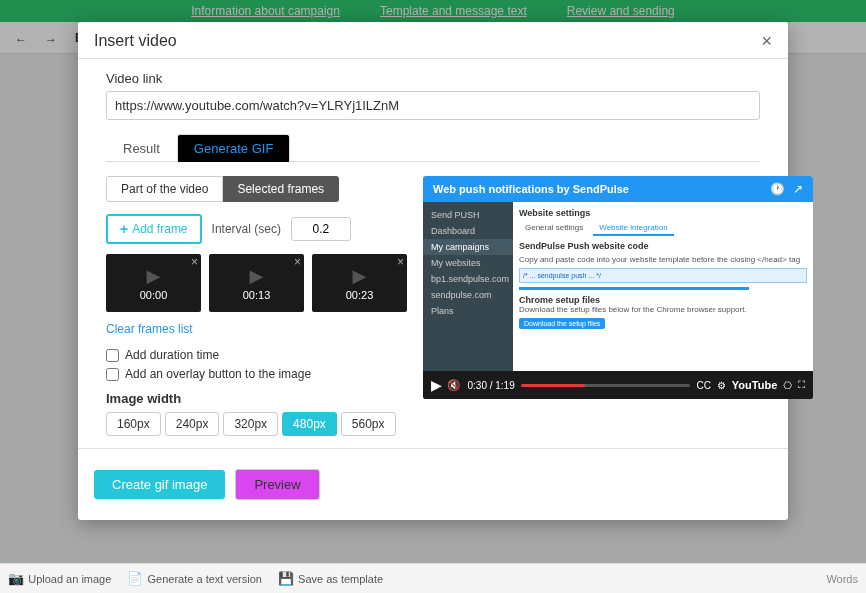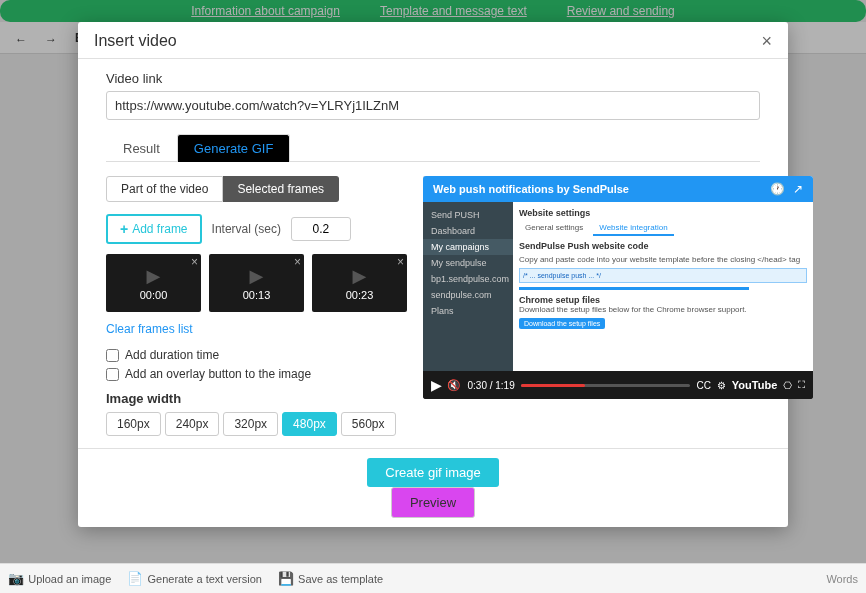--- a/index.html
+++ b/index.html
@@ -26,21 +26,20 @@
       top: 0; left: 0; right: 0;
       height: 22px;
       background: #2ecc71;
       display: flex;
       align-items: center;
       justify-content: center;
       gap: 40px;
       font-size: 12px;
       color: white;
       text-decoration: underline;
-      border-radius: 10px;
     }
 
     
     .modal-overlay {
       position: absolute;
       top: 0; left: 0; right: 0; bottom: 0;
       background: rgba(0,0,0,0.3);
       display: flex;
       align-items: flex-start;
       justify-content: center;
@@ -488,25 +487,25 @@
     }
 
     .youtube-logo {
       font-size: 11px;
       font-weight: bold;
       color: white;
     }
 
     
     .modal-footer {
-      padding: 9px 16px;
+      padding: 20px 16px;
       border-top: 1px solid #e0e0e0;
       display: flex;
-      align-items: center;
-      flex-direction: column;
+      gap: 10px;
+      align-items: center;
     }
 
     .btn-primary {
       padding: 7px 18px;
       background: #26c6da;
       color: white;
       border: none;
       border-radius: 3px;
       font-size: 13px;
       cursor: pointer;
@@ -704,21 +703,21 @@
                     <span>↗</span>
                   </div>
                 </div>
 
                 <div class="mock-body">
 
                   <div class="mock-sidebar">
                     <div class="mock-sidebar-item">Send PUSH</div>
                     <div class="mock-sidebar-item">Dashboard</div>
                     <div class="mock-sidebar-item active">My campaigns</div>
-                    <div class="mock-sidebar-item">My sendpulse</div>
+                    <div class="mock-sidebar-item">My websites</div>
                     <div class="mock-sidebar-item">bp1.sendpulse.com</div>
                     <div class="mock-sidebar-item">sendpulse.com</div>
                     <div class="mock-sidebar-item">Plans</div>
                   </div>
 
                   <div class="mock-main">
                     <div class="mock-content-title">Website settings</div>
                     <div class="mock-tabs-bar">
                       <div class="mock-tab">General settings</div>
                       <div class="mock-tab active">Website integration</div>

